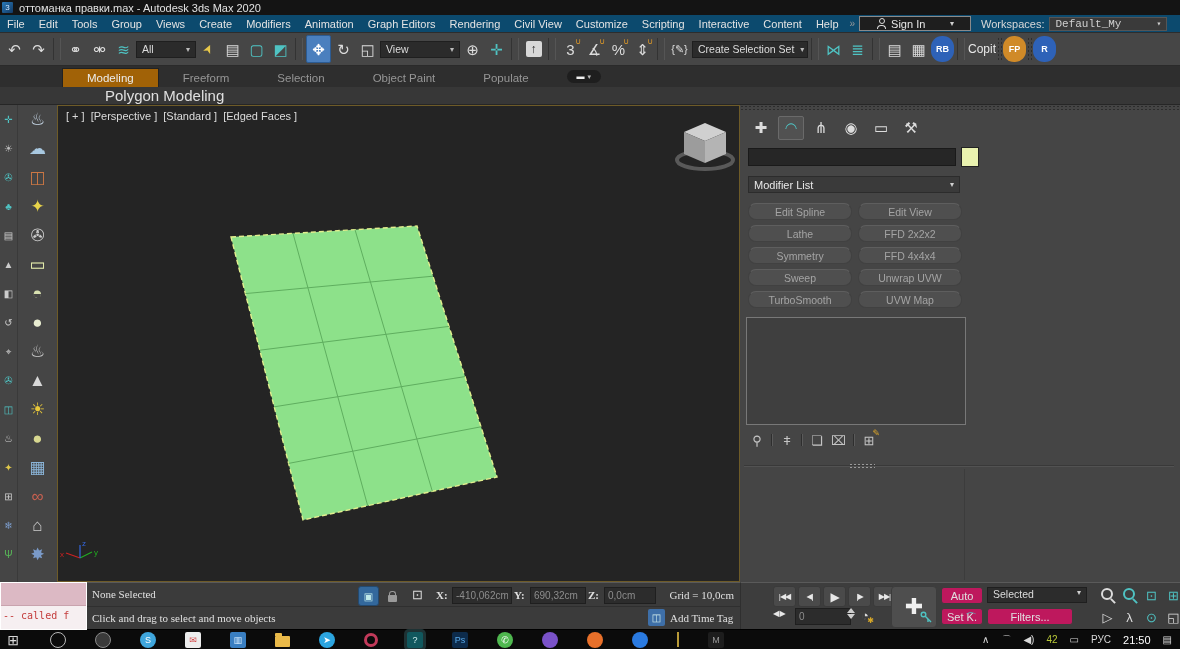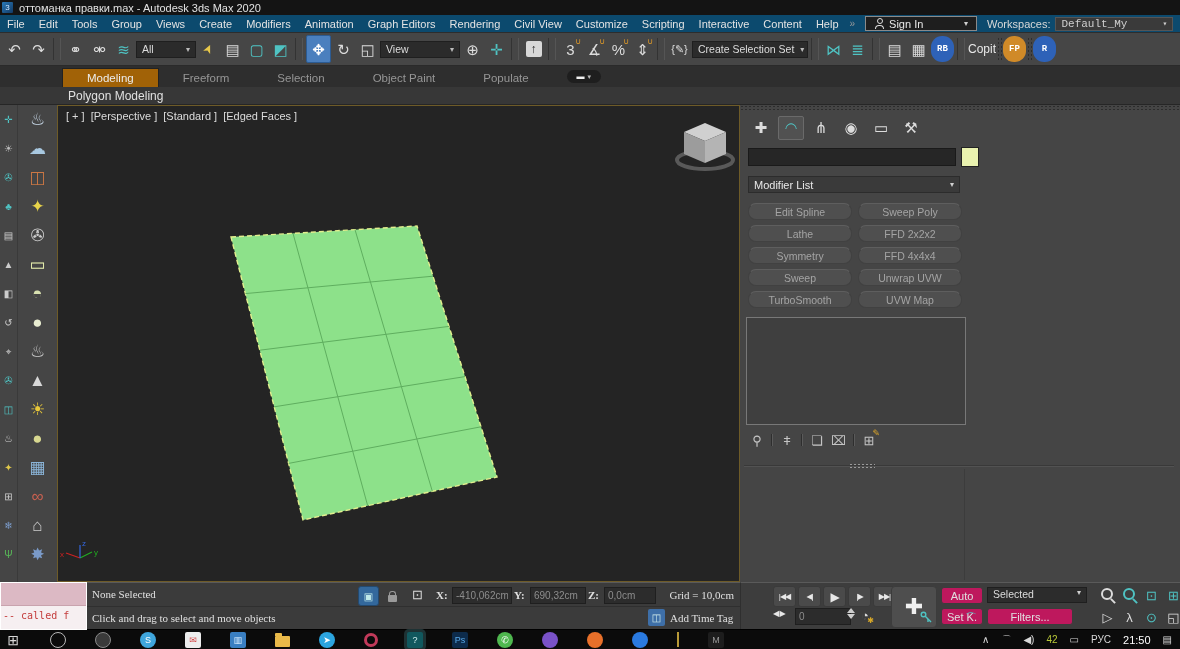--- a/index.html
+++ b/index.html
@@ -6,21 +6,21 @@
   .screen{position:relative;width:1180px;height:649px;overflow:hidden;background:#454545;
     font-family:"Liberation Sans",sans-serif;color:#dcdcdc;cursor:default;font-size:11px;}
   
   .titlebar{position:absolute;left:0;top:0;width:1180px;height:15px;background:#141414;display:flex;align-items:center;gap:6px;padding-left:2px;box-sizing:border-box;}
   .appicon{width:11px;height:11px;background:linear-gradient(135deg,#2a7ab8,#123a66);color:#cfe8ff;font-size:8px;display:flex;align-items:center;justify-content:center;border-radius:1px;}
   .wtitle{font-size:11px;color:#e2e2e2;white-space:nowrap;}
   
   .menubar{position:absolute;left:0;top:15px;width:1180px;height:18px;background:#0c4a6e;display:flex;align-items:center;border-bottom:1px solid #2d2d2d;box-sizing:border-box;}
   .mitem{padding:0 7px;font-size:11px;color:#e3e3e3;white-space:nowrap;}
   .moverflow{color:#9a9a9a;padding:0 4px;font-size:10px;}
-  .signin{margin-left:6px;width:112px;height:15px;background:#1e1e1e;border:1px solid #8a8a8a;display:flex;align-items:center;gap:5px;padding:0 8px;box-sizing:border-box;color:#e8e8e8;}
+  .signin{margin-left:0;width:112px;height:15px;background:#1e1e1e;border:1px solid #8a8a8a;display:flex;align-items:center;gap:5px;padding:0 16px;box-sizing:border-box;color:#e8e8e8;}
   .person{position:relative;width:10px;height:11px;display:inline-block;}
   .person::before{content:"";position:absolute;top:0;left:3px;width:4px;height:4px;border:1px solid #ddd;border-radius:50%;}
   .person::after{content:"";position:absolute;bottom:0;left:1px;width:7px;height:3px;border:1px solid #ddd;border-bottom:none;border-radius:4px 4px 0 0;}
   .caret{margin-left:auto;font-size:8px;color:#cfcfcf;}
   .caret::before{content:"▾";}
   .wslabel{margin-left:10px;color:#d8d8d8;}
   .wsbox{margin-left:5px;width:118px;height:14px;background:#3a3a3a;border:1px solid #555;color:#cfcfcf;display:flex;align-items:center;padding:0 5px;box-sizing:border-box;font-family:Liberation Mono, monospace;}
   
   .toolbar{position:absolute;left:0;top:33px;width:1180px;height:33px;background:#464646;border-bottom:1px solid #2a2a2a;display:flex;align-items:center;padding-left:3px;box-sizing:border-box;gap:1px;overflow:hidden;}
   .titem{position:relative;display:inline-flex;align-items:center;justify-content:center;min-width:23px;height:26px;border-radius:2px;flex:none;}
@@ -28,33 +28,33 @@
   .titem .glyph:empty,.titem .combo:empty{display:none;}
   .titem.small .glyph{font-size:11px;}
   .titem.active{background:#4a7fbe;border:1px solid #2c5b92;}
   .titem.active .glyph{color:#fff;}
   .titem.boxed .glyph{background:#d8d8d8;color:#222;width:16px;height:16px;display:flex;align-items:center;justify-content:center;border-radius:2px;font-size:12px;}
   .titem.magnet::after{content:"∪";position:absolute;top:1px;right:1px;font-size:8px;color:#e09a28;}
   .titem.cursorrot .glyph{display:inline-block;transform:rotate(-65deg);font-size:12px;}
   .titem.sep{min-width:6px;height:22px;border-left:1px solid #333;border-right:1px solid #555;margin:0 2px;border-radius:0;}
   .titem.dotsep{min-width:5px;height:24px;background-image:radial-gradient(#2e2e2e 1px,transparent 1px);background-size:3px 4px;border-radius:0;}
   .titem.badge .glyph{font-size:9px;font-weight:bold;color:#fff;width:18px;height:18px;display:flex;align-items:center;justify-content:center;border-radius:3px;background:inherit;}
-  .titem.badge{border-radius:11px;font-family:Liberation Mono, monospace;}
+  .titem.badge{border-radius:11px;}
   .titem.textbtn .glyph{font-size:12px;color:#e8e8e8;}
   .combo{background:#2b2b2b;border:1px solid #1f1f1f;color:#dcdcdc;font-size:10.5px;height:17px;display:flex;align-items:center;padding:0 5px;box-sizing:border-box;white-space:nowrap;}
   .combo::after{content:"▾";margin-left:auto;padding-left:6px;font-size:8px;color:#bbb;}
   
   .ribbontabs{position:absolute;left:0;top:66px;width:1180px;height:21px;background:#2e2e2e;display:flex;align-items:flex-end;padding-left:62px;box-sizing:border-box;}
   .rtab{padding:3px 24px;font-size:11.5px;color:#969696;}
   .rtab.active{background:#a16207;color:#ececec;border:1px solid #222;border-bottom:none;}
   .flyoutpill{margin-left:14px;margin-bottom:4px;width:34px;height:13px;background:#1e1e1e;border-radius:7px;display:flex;align-items:center;justify-content:center;gap:3px;color:#e8e8e8;font-size:7px;}
   .flyoutpill::before{content:"▬";font-size:8px;color:#f0f0f0;}
   .flyoutpill::after{content:"▾";color:#bbb;}
   .ribbonsub{position:absolute;left:0;top:87px;width:1180px;height:18px;background:#373737;border-bottom:1px solid #262626;display:flex;align-items:center;box-sizing:border-box;}
-  .ribbonsub span{margin-left:68px;font-size:12px;color:#e0e0e0;}
+  .ribbonsub span{margin-left:105px;font-size:15px;color:#e0e0e0;}
   
   .main{position:absolute;left:0;top:105px;width:1180px;height:477px;display:flex;}
   .leftcol{width:57px;height:100%;background:#454545;display:flex;flex:none;}
   .lcol1{width:17px;display:flex;flex-direction:column;align-items:center;border-right:1px solid #3a3a3a;}
   .lcol2{width:39px;display:flex;flex-direction:column;align-items:center;}
   .lbtn{width:100%;height:29px;display:flex;align-items:center;justify-content:center;flex:none;}
   .lcol1 .lbtn{font-size:10px;}
   .lcol2 .lbtn{font-size:17px;}
   .viewport{position:relative;width:683px;height:477px;background:#242424;border:1px solid #6e5b28;box-sizing:border-box;flex:none;}
   .vplabel{position:absolute;left:8px;top:4px;font-size:11px;color:#dcdcdc;display:flex;gap:6px;z-index:3;}
@@ -626,21 +626,21 @@
         <span class="swatch"></span>
       </div>
       <div class="modlist">
         <span>Modifier List</span>
         <span class="caret"></span>
       </div>
       <div class="modgrid">
 
           <button class="modbtn">Edit Spline</button>
 
-          <button class="modbtn">Sweep Poly</button>
+          <button class="modbtn">Edit View</button>
 
           <button class="modbtn">Lathe</button>
 
           <button class="modbtn">FFD 2x2x2</button>
 
           <button class="modbtn">Symmetry</button>
 
           <button class="modbtn">FFD 4x4x4</button>
 
           <button class="modbtn">Sweep</button>

